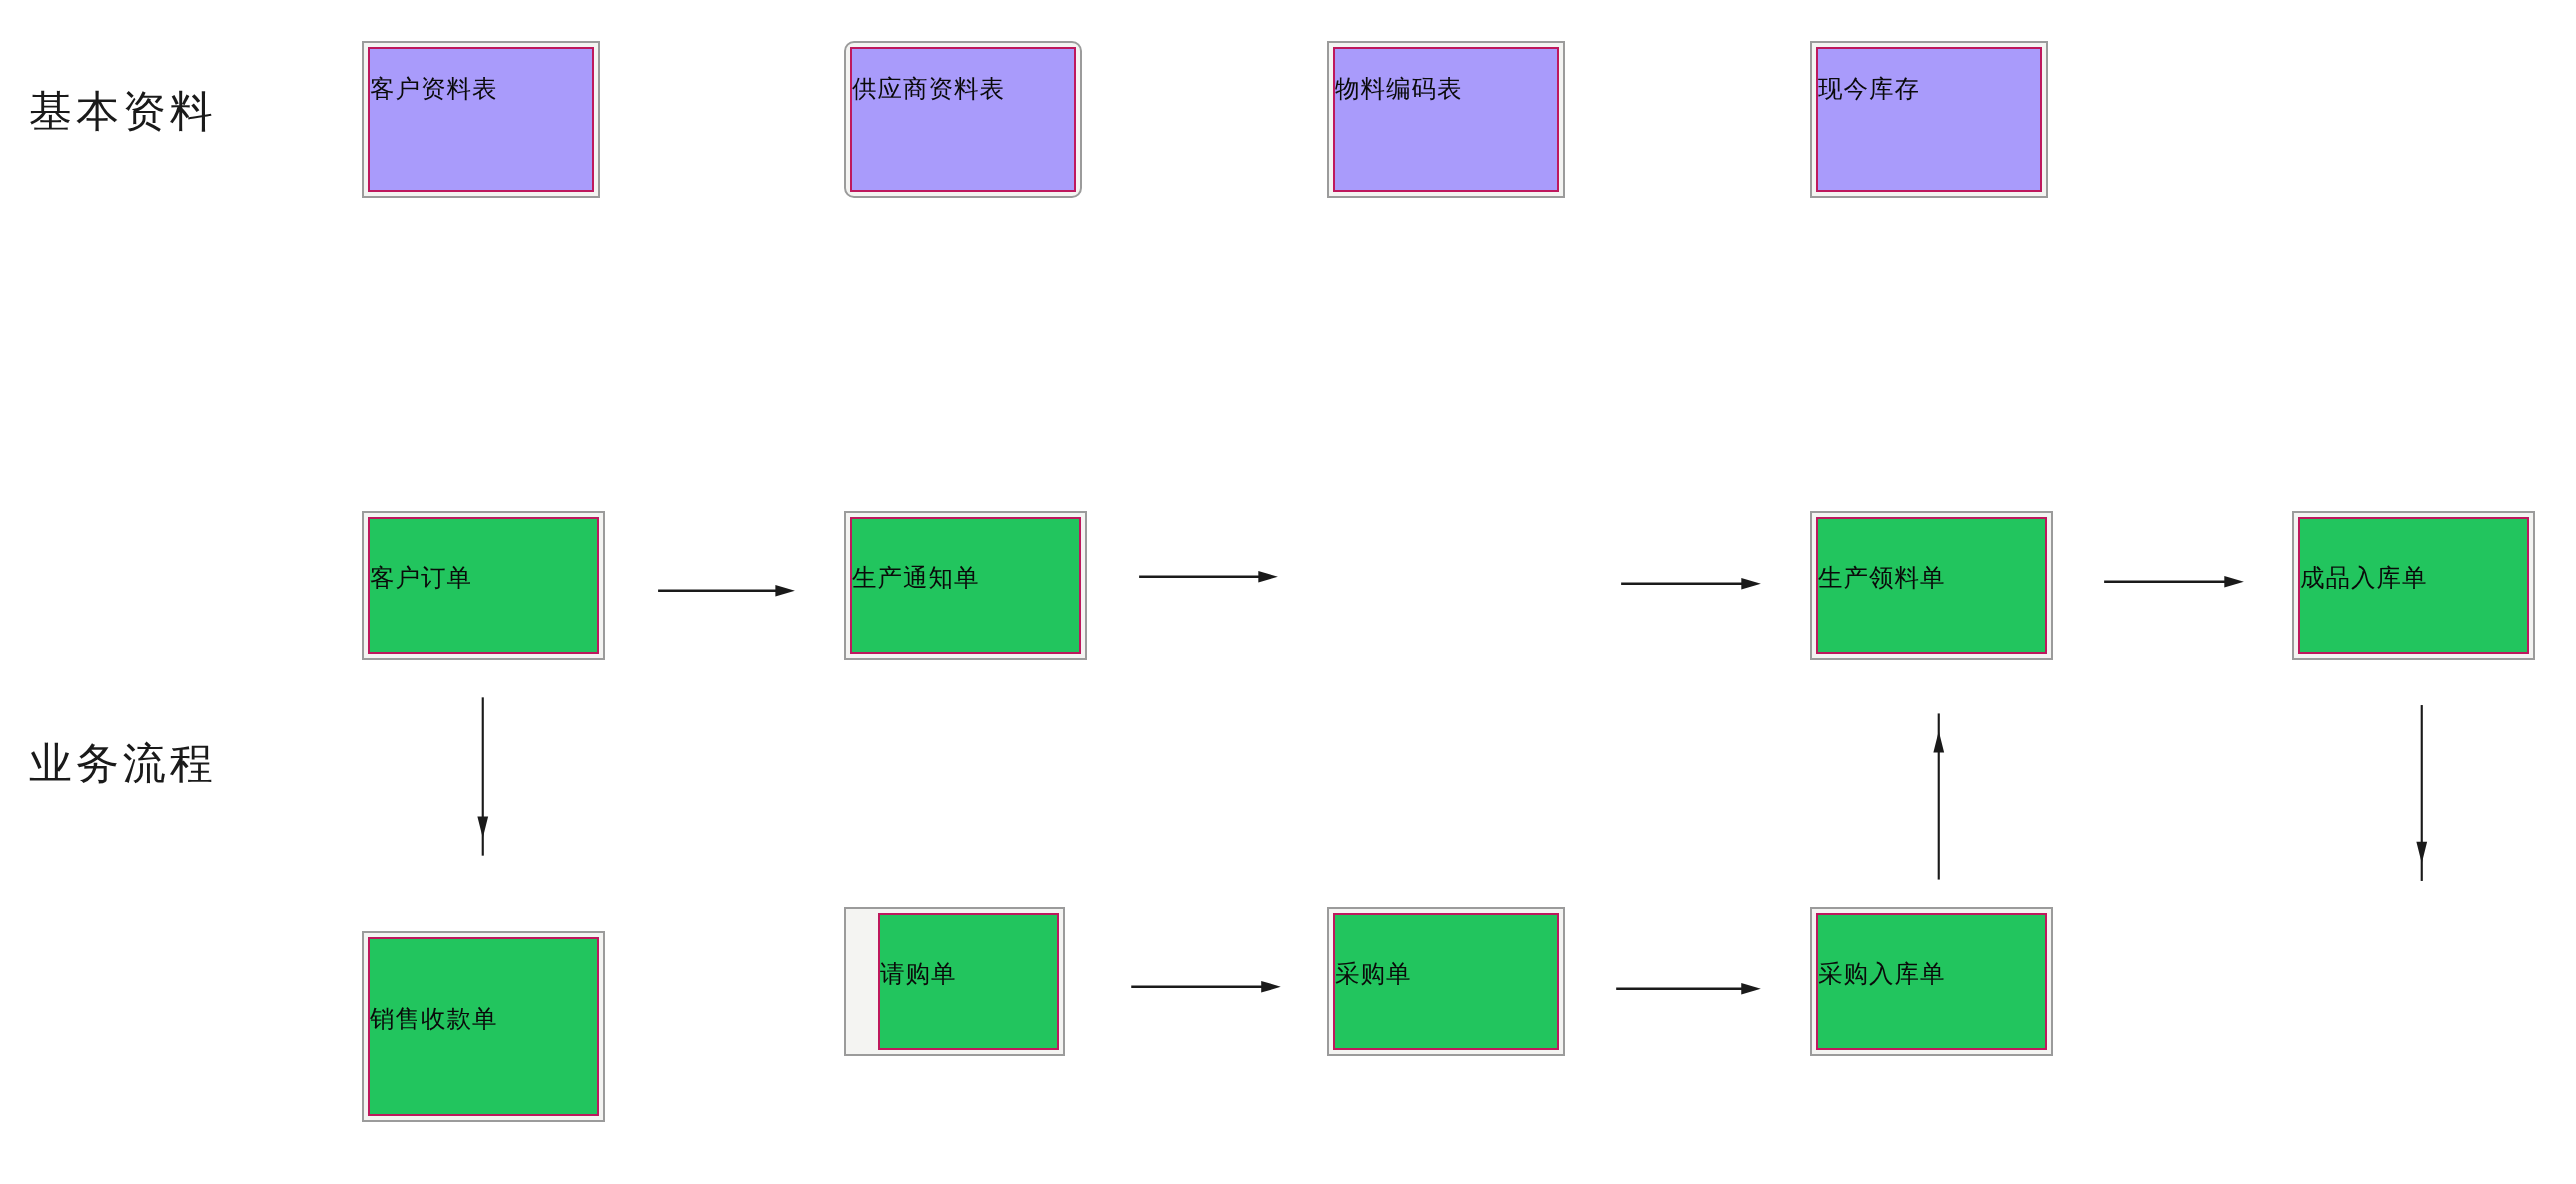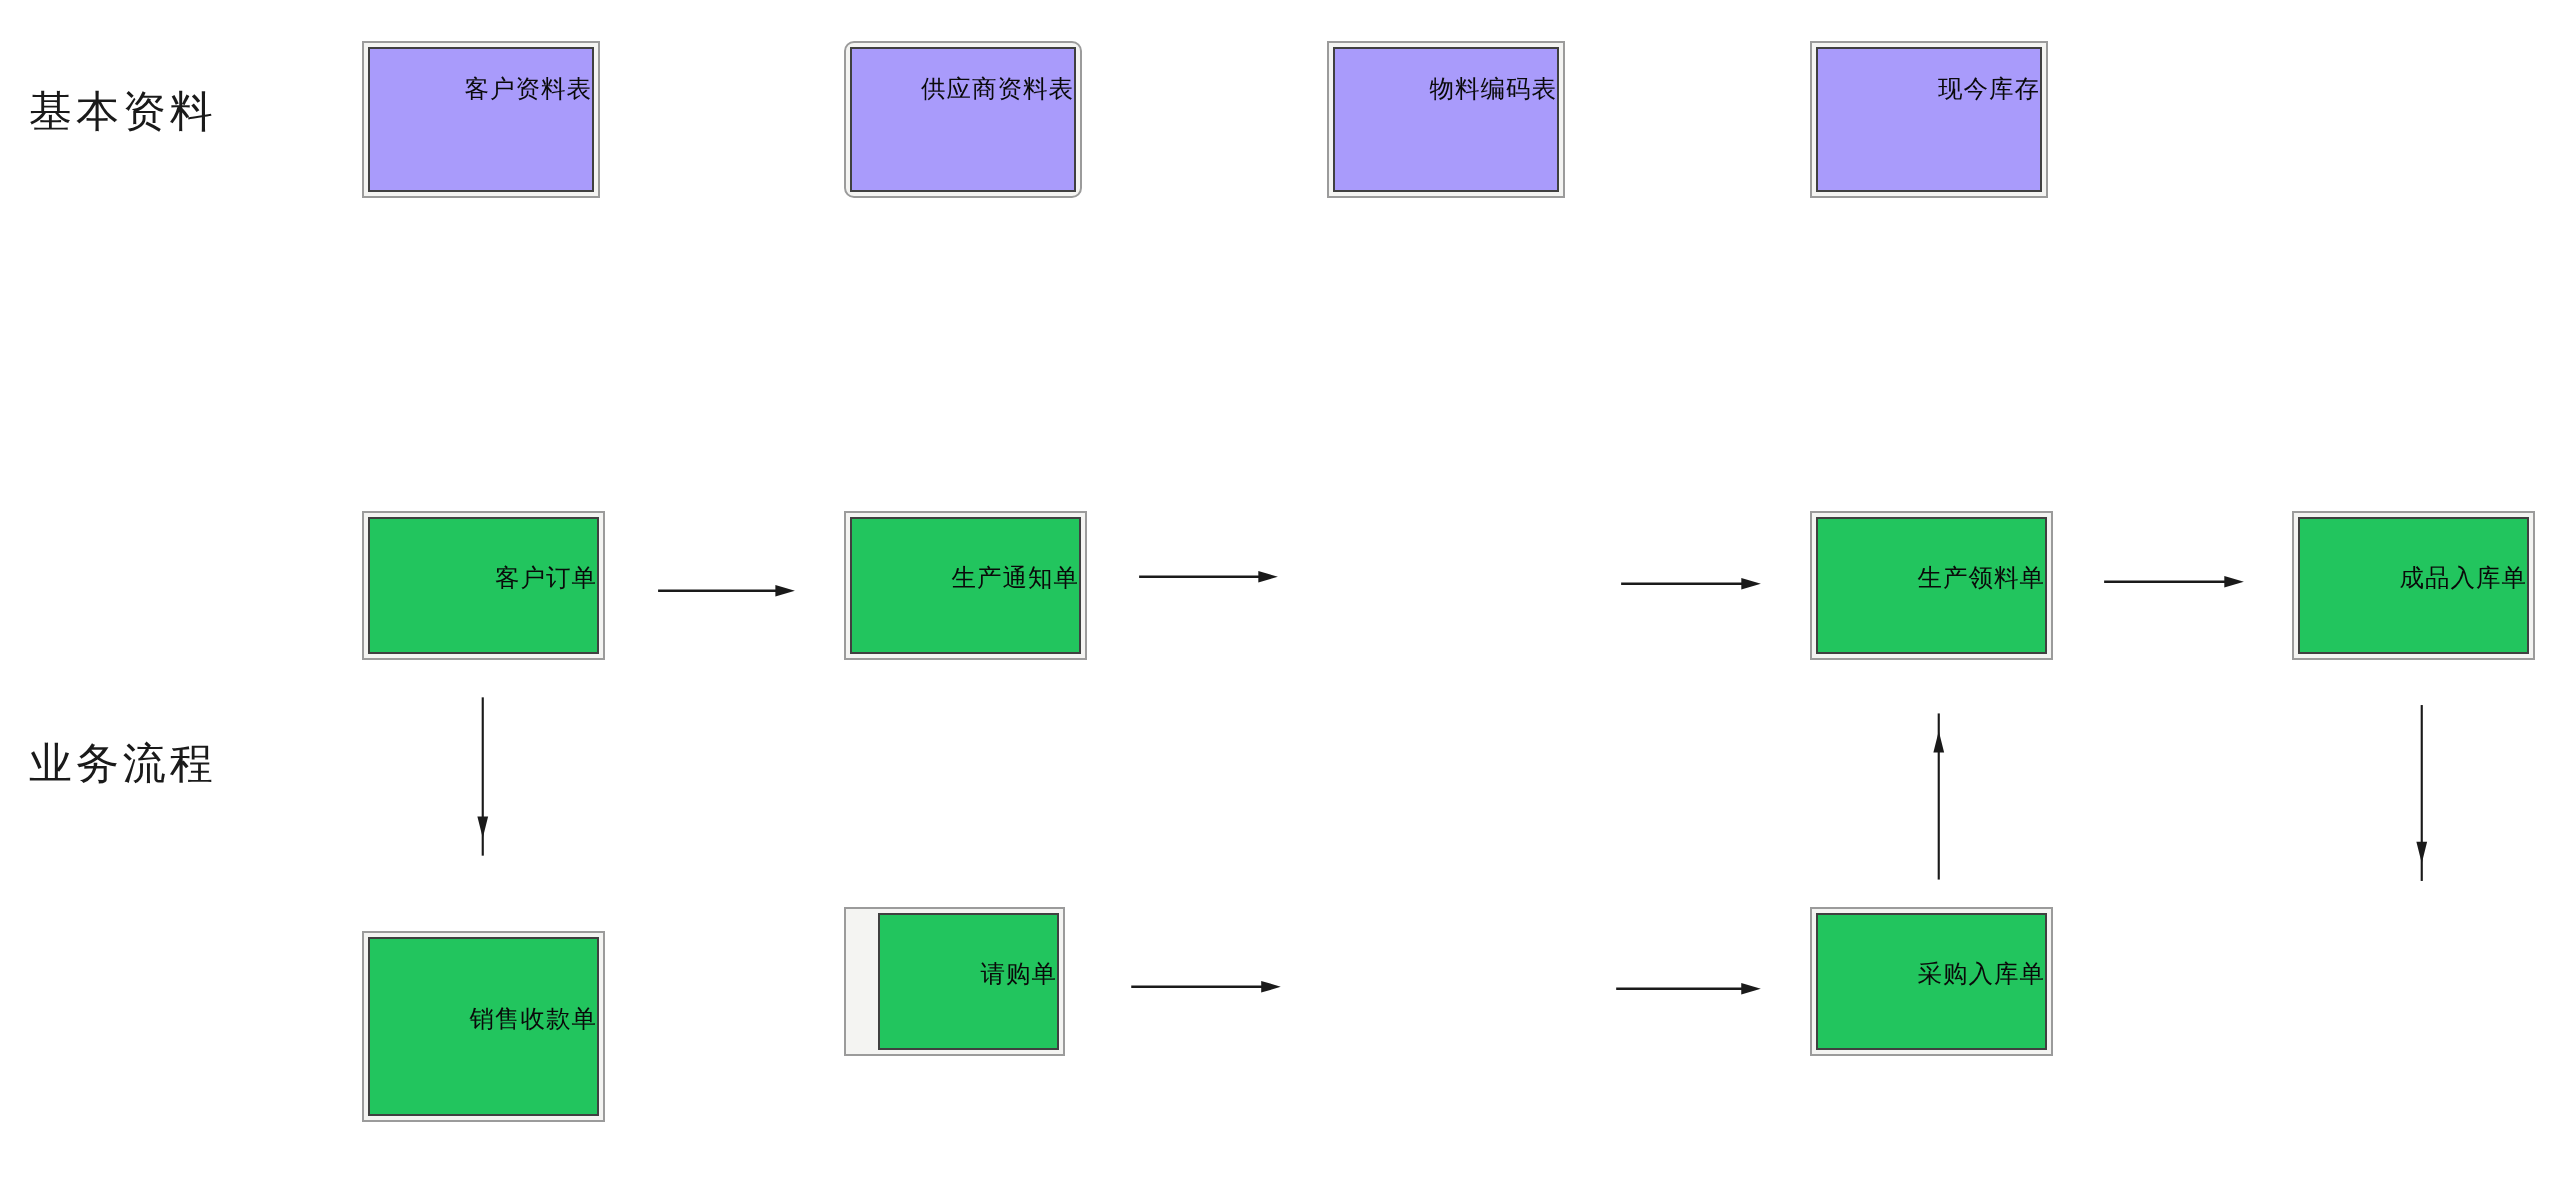--- a/index.html
+++ b/index.html
@@ -34,24 +34,24 @@
     position: absolute;
     box-sizing: border-box;
     border: 2px solid #9b9b9b;
     background: #f4f4f2;
     padding: 3.9px;
   }
   .node-inner {
     box-sizing: border-box;
     width: 100%;
     height: 100%;
-    border: 2px solid #404040;
+    border: 2px solid #be185d;
     display: flex;
     align-items: center;
-    justify-content: flex-end;
+    justify-content: flex-start;
   }
   .node-inner.purple { background: #a99bfb; }
   .node-inner.green  { background: #22c55e; }
 
   .node-label {
     font-family: "DejaVu Sans", "Liberation Sans", sans-serif;
     font-size: 24.5px;
     font-weight: 400;
     color: #0a0a0a;
     letter-spacing: 1px;
@@ -118,20 +118,25 @@
     <div class="node" style="left: 362px; top: 931px; width: 243px; height: 191px;">
       <div class="node-inner green">
         <span class="node-label">销售收款单</span>
       </div>
     </div>
     <div class="node" style="left: 844px; top: 907px; width: 221px; height: 149px; padding-left: 32px;">
       <div class="node-inner green">
         <span class="node-label">请购单</span>
       </div>
     </div>
+    <div class="node" style="left: 1327px; top: 907px; width: 238px; height: 149px;">
+      <div class="node-inner green">
+        <span class="node-label">采购单</span>
+      </div>
+    </div>
     <div class="node" style="left: 1810px; top: 907px; width: 243px; height: 149px;">
       <div class="node-inner green">
         <span class="node-label">采购入库单</span>
       </div>
     </div>
     <div class="arrow" style="left: 658px; top: 580px;">
       <svg width="137" height="21.5" viewBox="0 0 140 22">
         <line x1="0" y1="11" x2="126" y2="11" stroke="#1a1a1a" stroke-width="2.4"></line>
         <path d="M 120 5 L 140 11 L 120 17 Z" fill="#1a1a1a"></path>
       </svg>

